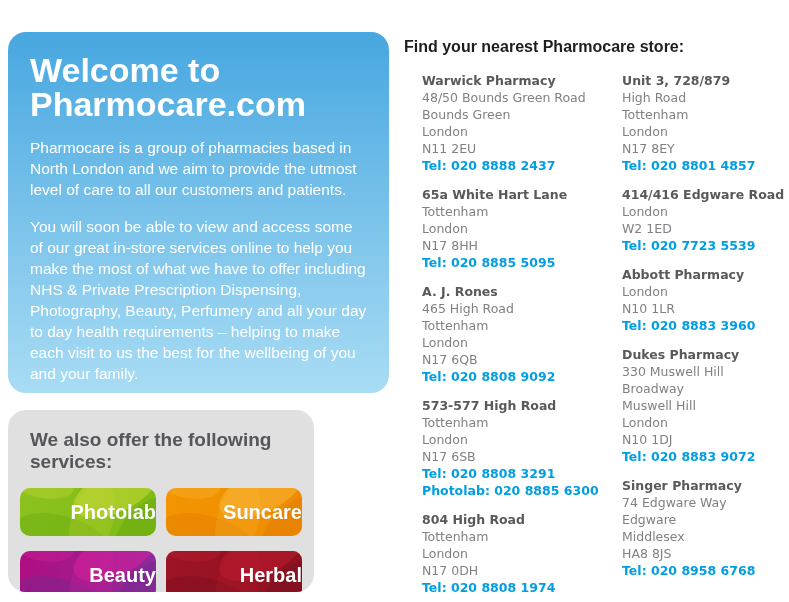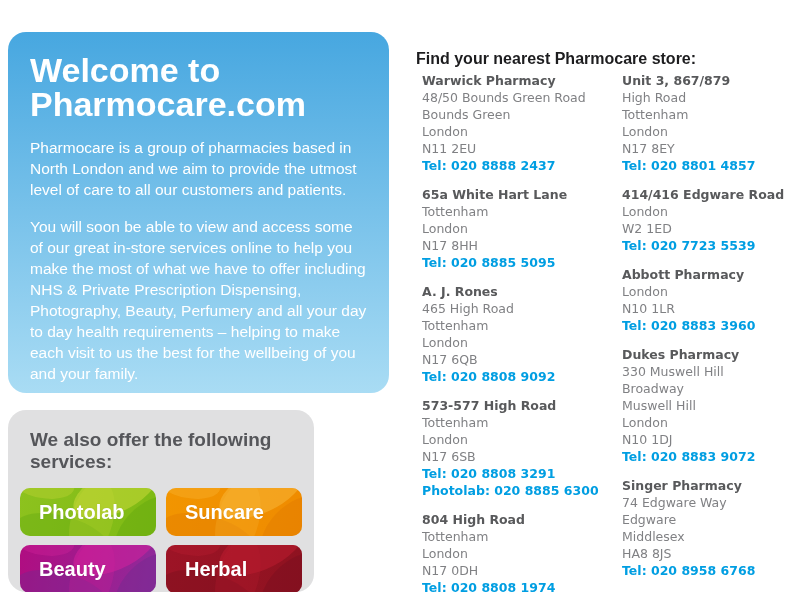--- a/index.html
+++ b/index.html
@@ -14,29 +14,29 @@
   .welcome-title{font-size:34px;font-weight:bold;line-height:34px;margin:0 0 13px 0;}
   .welcome-para{font-size:15.5px;line-height:21px;margin:16px 0 11px 0;}
   .welcome-tagline{font-size:15.5px;line-height:21px;font-weight:bold;margin:0;}
 
   
   .services-panel{position:absolute;left:8px;top:410px;width:306px;height:182px;
     border-radius:18px;background:var(--svc-bg,#e0e0e1);box-sizing:border-box;
     padding:19px 12px 0 12px;overflow:hidden;}
   .services-heading{font-size:19px;font-weight:bold;color:var(--svc-head,#55565a);
     margin:0 0 15px 10px;}
-  .services-grid{display:grid;grid-template-columns:1fr 1fr;gap:9px 10px;}
+  .services-grid{display:grid;grid-template-columns:1fr 1fr;gap:15px 10px;text-align:right;}
   .svc-btn{position:relative;height:48px;border-radius:10px;overflow:hidden;cursor:pointer;}
   .svc-btn svg{position:absolute;left:0;top:0;width:100%;height:100%;}
   .svc-label{position:relative;display:block;color:#ffffff;font-weight:bold;font-size:20px;
     line-height:48px;padding-left:19px;text-shadow:0 0 2px rgba(0,0,0,0.08);}
 
   
   .stores-heading{position:absolute;left:404px;top:38px;font-size:16px;font-weight:bold;
-    color:var(--stores-head,#1d1d1f);margin:12px;}
+    color:var(--stores-head,#1d1d1f);margin:0;}
   .store-columns{position:absolute;left:404px;top:72px;width:382px;display:flex;}
   .store-col{width:200px;font-family:"DejaVu Sans",sans-serif;font-size:12.5px;line-height:17px;}
   .store-col + .store-col{width:182px;}
   .store{margin-bottom:12px;margin-left:18px;}
   .store-name{font-weight:bold;color:var(--store-name,#58595b);}
   .store-line{color:var(--store-addr,#808184);}
   .store-tel{color:var(--store-tel,#009ee2);font-weight:bold;cursor:pointer;}
 </style>
 </head>
 <body>
@@ -136,21 +136,21 @@
         <div class="store">
           <div class="store-name">804 High Road</div>
           <div class="store-line">Tottenham</div>
           <div class="store-line">London</div>
           <div class="store-line">N17 0DH</div>
           <div class="store-tel">Tel: 020 8808 1974</div>
         </div>
       </div>
     <div class="store-col">
         <div class="store">
-          <div class="store-name">Unit 3, 867/879</div>
+          <div class="store-name">Unit 3, 728/879</div>
           <div class="store-line">High Road</div>
           <div class="store-line">Tottenham</div>
           <div class="store-line">London</div>
           <div class="store-line">N17 8EY</div>
           <div class="store-tel">Tel: 020 8801 4857</div>
         </div>
         <div class="store">
           <div class="store-name">414/416 Edgware Road</div>
           <div class="store-line">London</div>
           <div class="store-line">W2 1ED</div>

